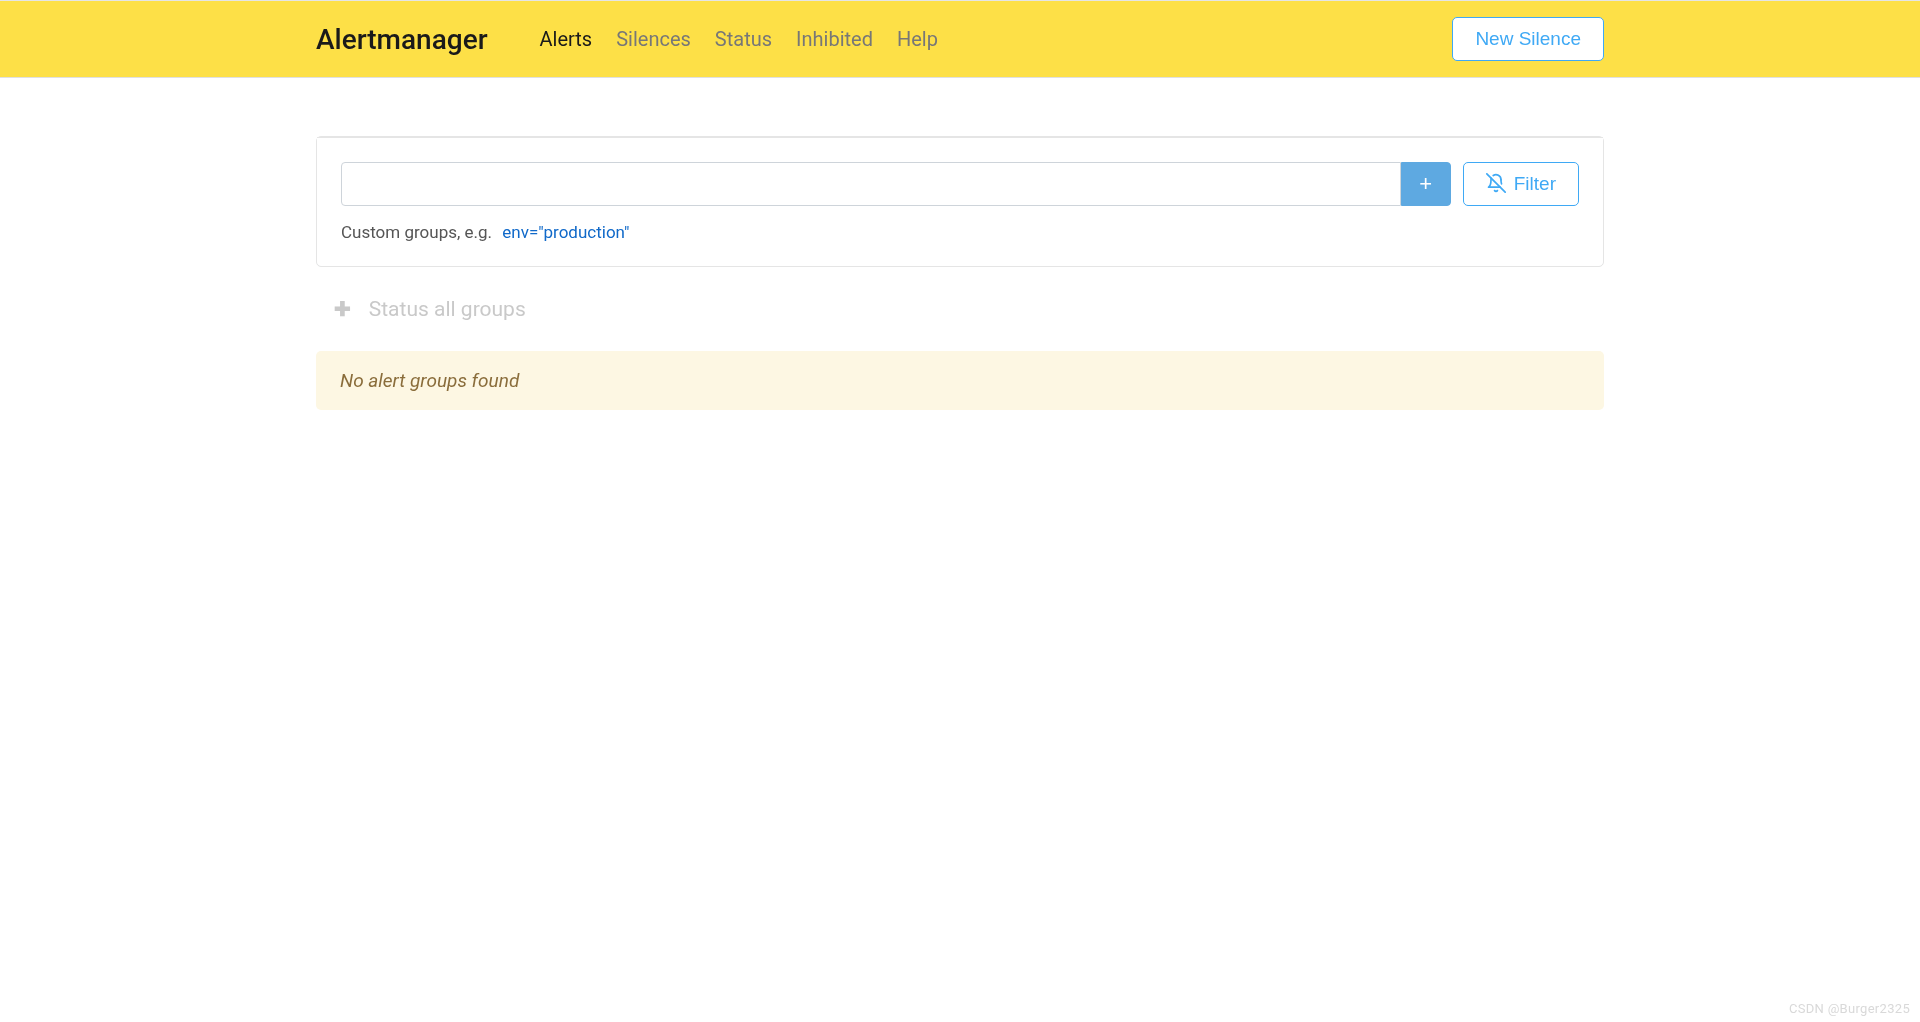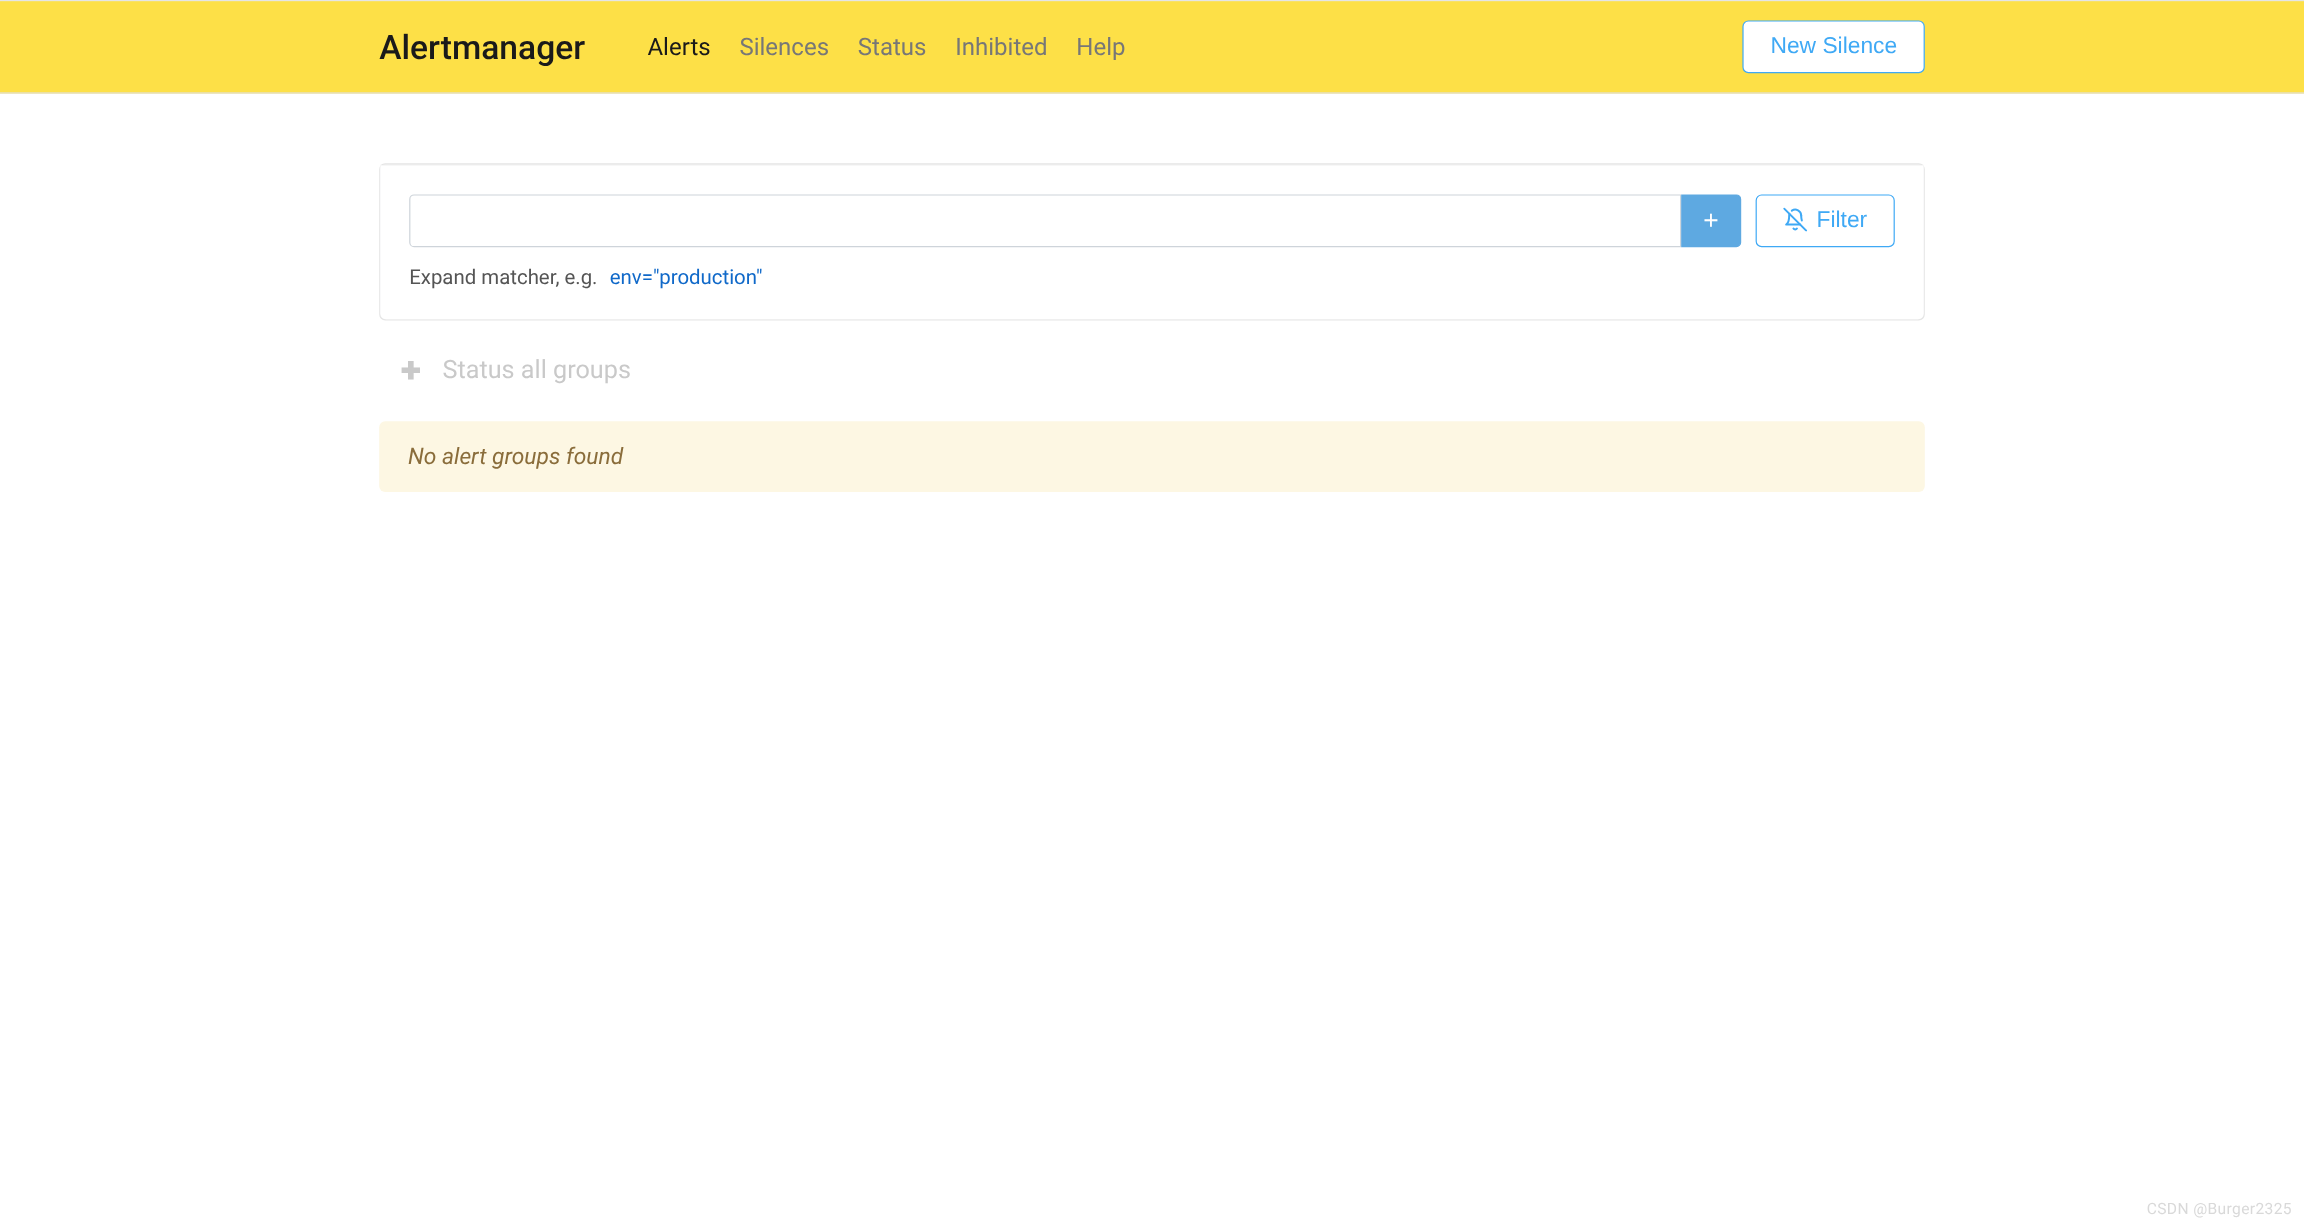--- a/index.html
+++ b/index.html
@@ -185,21 +185,21 @@
             <path d="M13.73 21a2 2 0 0 1-3.46 0"></path>
             <path d="M18.63 13A17.89 17.89 0 0 1 18 8"></path>
             <path d="M6.26 6.26A5.86 5.86 0 0 0 6 8c0 7-3 9-3 9h14"></path>
             <path d="M18 8a6 6 0 0 0-9.33-5"></path>
             <line x1="1" y1="1" x2="23" y2="23"></line>
           </svg>
           <span>Filter</span>
         </button>
       </div>
       <div class="hint">
-        <span>Expand matcher, e.g.</span>
+        <span>Custom groups, e.g.</span>
         <span class="hint-example">env="production"</span>
       </div>
     </div>
   </div>
 
   <div class="expand-row">
     <span class="plus-icon">✚</span>
     <span>Status all groups</span>
   </div>
 

